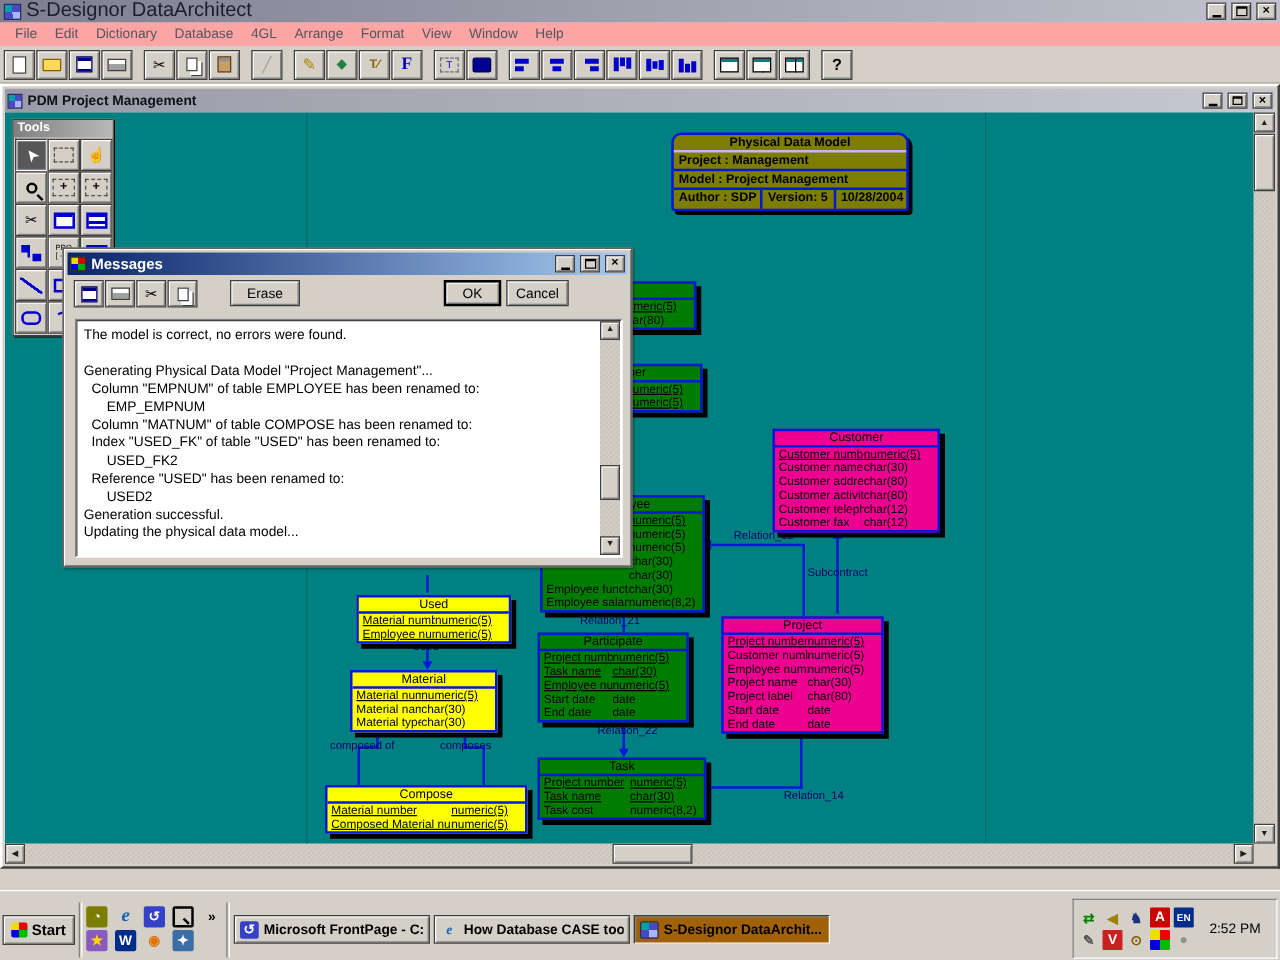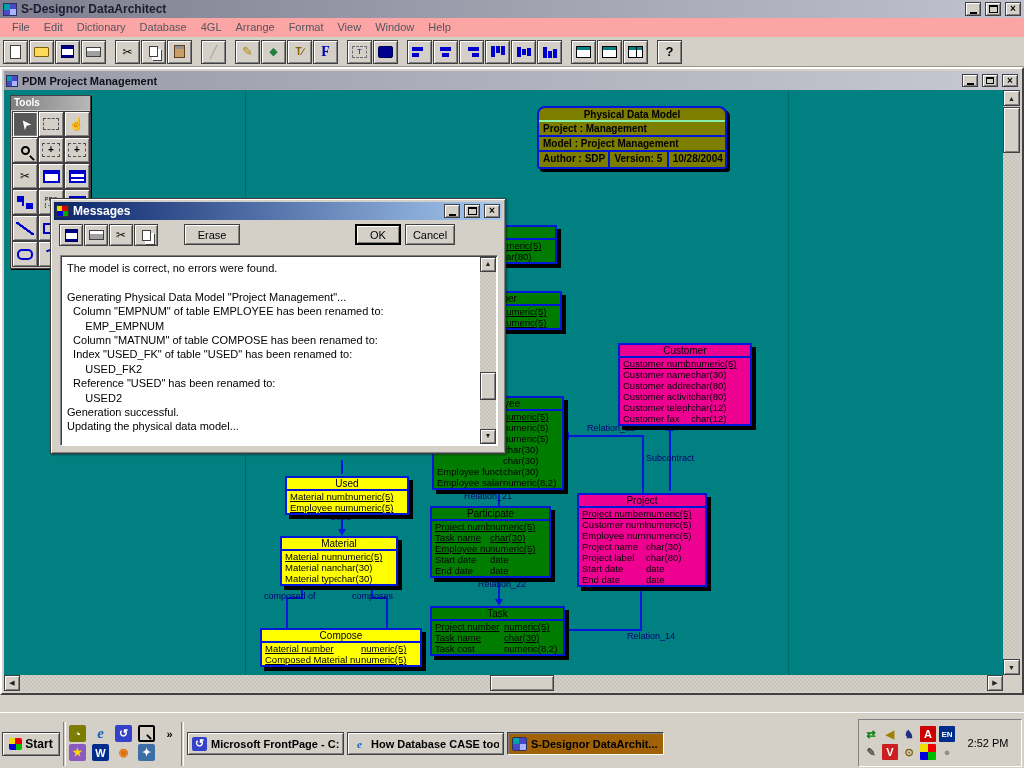--- a/index.html
+++ b/index.html
@@ -1,21 +1,21 @@
 <!DOCTYPE html>
 <html><head>
 <meta charset="utf-8">
 <style>
 *{box-sizing:border-box;margin:0;padding:0}
 html,body{width:1024px;height:768px;overflow:hidden}
 body{font-family:"Liberation Sans",sans-serif;background:#d4d0c8;position:relative;font-size:11px;color:#000}
 .raised{background:#d4d0c8;border:1px solid #404040;box-shadow:inset 1px 1px 0 #fff,inset -1px -1px 0 #808080}
 
 #main-title{position:absolute;top:0;left:0;right:0;height:18px;background:linear-gradient(90deg,#7e7e90,#c2c2ce);display:flex;align-items:center;padding:0 3px;gap:4px}
-#main-title .ttext{flex:1;font-weight:bold;font-size:12px;color:#1c1c30;white-space:nowrap;overflow:hidden}
+#main-title .ttext{flex:1;font-weight:normal;font-size:16px;color:#1c1c30;white-space:nowrap;overflow:hidden}
 .appic{width:14px;height:13px;background:conic-gradient(#4848c8 0 25%,#a8b4ff 0 50%,#4848c8 0 75%,#00a0a8 0);border:1px solid #283060;flex:none}
 .wbtn{width:16px;height:14px;display:flex;align-items:center;justify-content:center;font-size:10px;font-weight:bold;line-height:1;color:#000;flex:none}
 .g-min{width:7px;height:2px;background:#000;margin-top:7px}
 .g-max{width:9px;height:8px;border:1px solid #000;border-top-width:2px}
 #menubar{position:absolute;top:18px;left:0;right:0;height:19px;display:flex;align-items:center;padding-left:5px;color:#55555f;background:#fca5a5}
 .menu-item{padding:2px 7px 3px 7px}
 #toolbar{position:absolute;top:37px;left:0;right:0;height:30px;display:flex;align-items:center;padding-left:3px;border-bottom:1px solid #9a968e;background:#d4d0c8}
 .tbtn{width:25px;height:24px;margin-right:1px;display:flex;align-items:center;justify-content:center;font-size:12px;flex:none}
 .tgap{width:8px;flex:none}
 .tic{display:flex;align-items:center;justify-content:center;line-height:1}
@@ -85,21 +85,21 @@
 .pk{text-decoration:underline}
 .pink{background:#ee0091}.green{background:#007d00}.yellow{background:#ffff00}
 .seg{position:absolute;background:#0018d8;z-index:0}
 .arr{position:absolute;width:0;height:0;z-index:0}
 .arr-up{border-left:4px solid transparent;border-right:4px solid transparent;border-bottom:7px solid #0018d8}
 .arr-down{border-left:4px solid transparent;border-right:4px solid transparent;border-top:7px solid #0018d8}
 .arr-left{border-top:4px solid transparent;border-bottom:4px solid transparent;border-right:7px solid #0018d8}
 .elabel{position:absolute;color:#000070;font-size:9px;white-space:nowrap;z-index:0}
 
 #infobox{position:absolute;left:533px;top:16px;width:190px;background:#7d7d00;border:2px solid #0018d8;border-radius:8px 8px 3px 3px;box-shadow:3px 3px 0 #000;z-index:1;font-weight:bold;font-size:10px}
-#infobox .ib-title{text-align:center;height:14px;line-height:13px;border-bottom:2px solid #86efac}
+#infobox .ib-title{text-align:center;height:14px;line-height:13px;border-bottom:2px solid #c4b5fd}
 #infobox .ib-row{height:15px;line-height:14px;padding-left:4px;border-bottom:2px solid #0018d8}
 #infobox .ib-row3{display:flex;height:15px;line-height:14px}
 #infobox .ib-row3 span{padding-left:4px;white-space:nowrap;overflow:hidden}
 #infobox .ib-row3 span+span{border-left:2px solid #0018d8}
 
 #msgdlg{position:absolute;left:46px;top:108px;width:456px;height:256px;background:#d4d0c8;border:1px solid #404040;box-shadow:inset 1px 1px 0 #fff,inset -1px -1px 0 #808080,1px 1px 2px rgba(0,0,0,.4);z-index:10}
 #msg-title{position:absolute;top:3px;left:3px;right:3px;height:18px;background:linear-gradient(90deg,#0a246a,#a6caf0);display:flex;align-items:center;gap:4px;padding:0 2px}
 #msg-title .ttext{flex:1;color:#fff;font-weight:bold;font-size:12px}
 .msgic{width:13px;height:12px;background:conic-gradient(#d00 0 25%,#0a0 0 50%,#00d 0 75%,#dd0 0);border:1px solid #333;flex:none}
 #msg-toolbar{position:absolute;top:24px;left:8px;right:6px;height:24px;display:flex;align-items:center}

